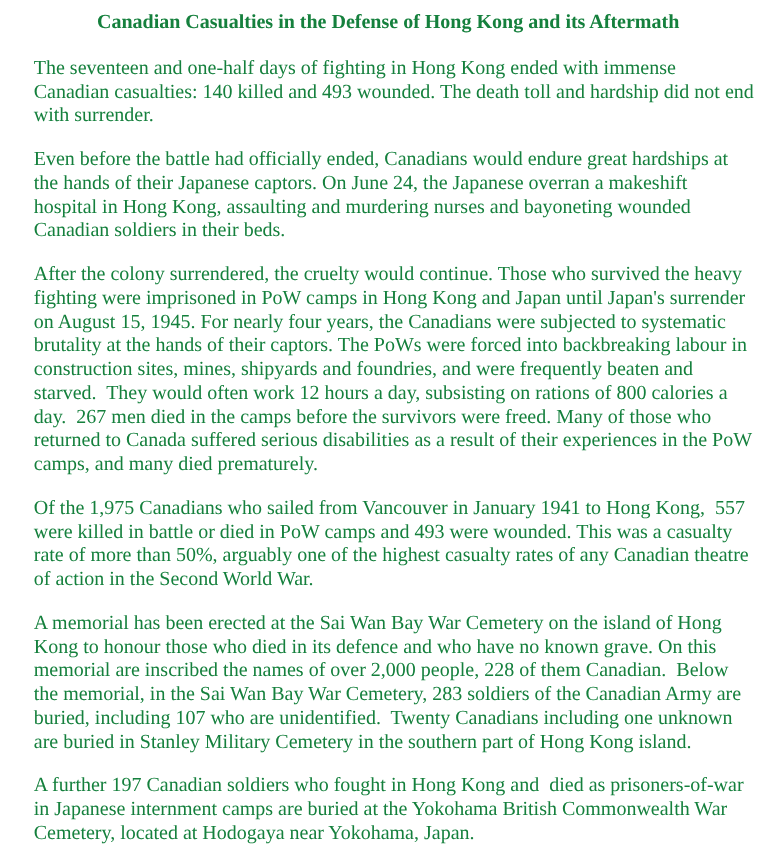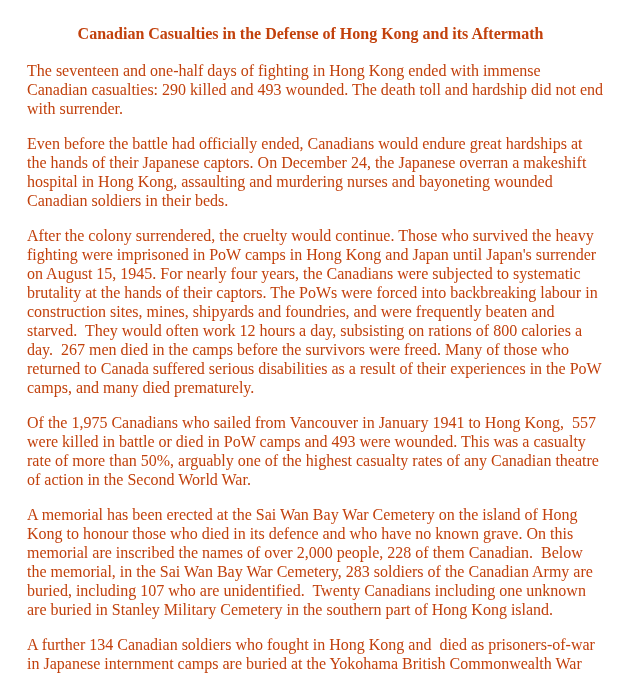--- a/index.html
+++ b/index.html
@@ -5,24 +5,24 @@
   html, body {
     margin: 0;
     padding: 0;
     background: #ffffff;
   }
   .page {
     position: relative;
     width: 621px;
     height: 676px;
     box-sizing: border-box;
-    padding: 24px 0 0 27px;
+    padding: 8px 0 0 27px;
     overflow: hidden;
     background: #ffffff;
-    color: #c2410c;
+    color: #15803d;
     font-family: "Liberation Serif", "DejaVu Serif", serif;
     font-size: 16px;
     -webkit-font-smoothing: none;
   }
   .doc-title {
     font-size: 16px;
     font-weight: bold;
     text-align: center;
     line-height: 19px;
     margin: 0 27px 18px 0;
@@ -35,25 +35,25 @@
     letter-spacing: 0;
   }
 </style>
 </head>
 <body>
 
 <main class="page">
   <h1 class="doc-title">Canadian Casualties in the Defense of Hong Kong and its Aftermath</h1>
 
   <p class="doc-paragraph">The seventeen and one-half days of fighting in Hong Kong ended with immense
-Canadian casualties: 290 killed and 493 wounded. The death toll and hardship did not end
+Canadian casualties: 140 killed and 493 wounded. The death toll and hardship did not end
 with surrender.</p>
 
   <p class="doc-paragraph">Even before the battle had officially ended, Canadians would endure great hardships at
-the hands of their Japanese captors. On December 24, the Japanese overran a makeshift
+the hands of their Japanese captors. On June 24, the Japanese overran a makeshift
 hospital in Hong Kong, assaulting and murdering nurses and bayoneting wounded
 Canadian soldiers in their beds.</p>
 
   <p class="doc-paragraph">After the colony surrendered, the cruelty would continue. Those who survived the heavy
 fighting were imprisoned in PoW camps in Hong Kong and Japan until Japan's surrender
 on August 15, 1945. For nearly four years, the Canadians were subjected to systematic
 brutality at the hands of their captors. The PoWs were forced into backbreaking labour in
 construction sites, mines, shipyards and foundries, and were frequently beaten and
 starved.  They would often work 12 hours a day, subsisting on rations of 800 calories a
 day.  267 men died in the camps before the survivors were freed. Many of those who
@@ -65,16 +65,16 @@
 rate of more than 50%, arguably one of the highest casualty rates of any Canadian theatre
 of action in the Second World War.</p>
 
   <p class="doc-paragraph">A memorial has been erected at the Sai Wan Bay War Cemetery on the island of Hong
 Kong to honour those who died in its defence and who have no known grave. On this
 memorial are inscribed the names of over 2,000 people, 228 of them Canadian.  Below
 the memorial, in the Sai Wan Bay War Cemetery, 283 soldiers of the Canadian Army are
 buried, including 107 who are unidentified.  Twenty Canadians including one unknown
 are buried in Stanley Military Cemetery in the southern part of Hong Kong island.</p>
 
-  <p class="doc-paragraph">A further 134 Canadian soldiers who fought in Hong Kong and  died as prisoners-of-war
+  <p class="doc-paragraph">A further 197 Canadian soldiers who fought in Hong Kong and  died as prisoners-of-war
 in Japanese internment camps are buried at the Yokohama British Commonwealth War
 Cemetery, located at Hodogaya near Yokohama, Japan.</p>
 </main>
 
 </body></html>

